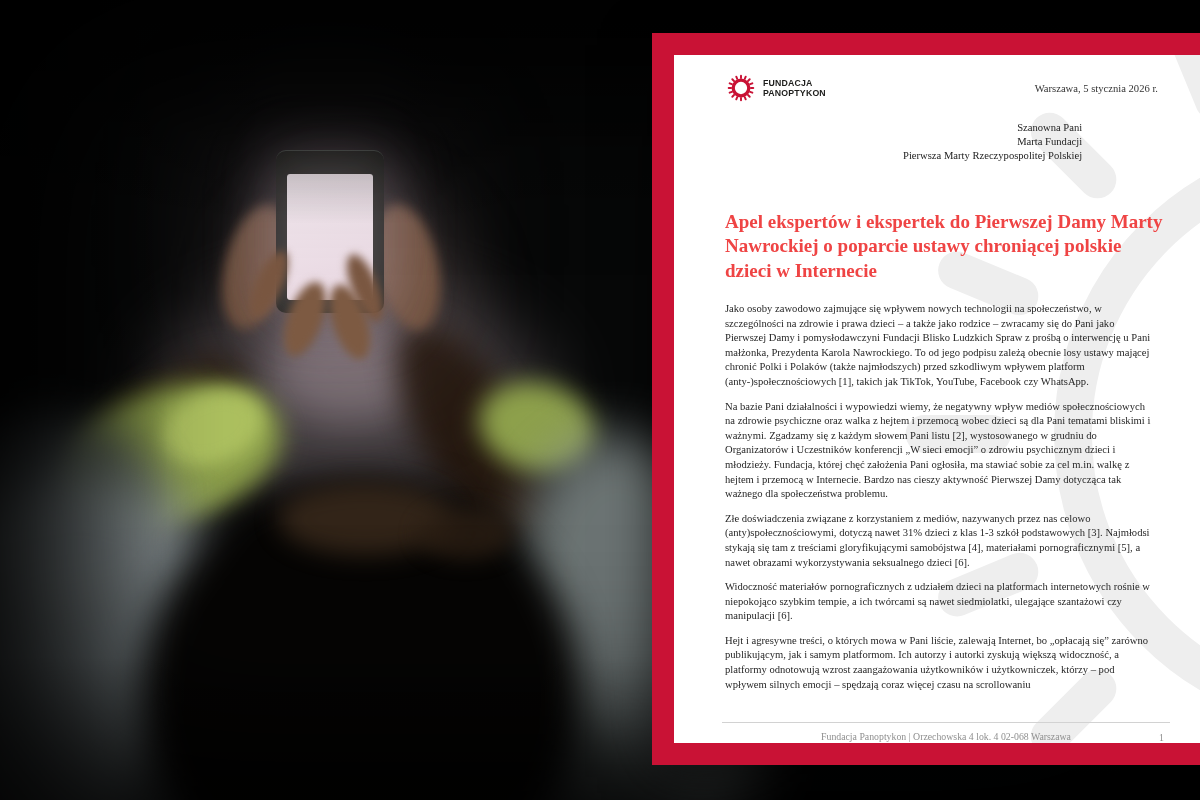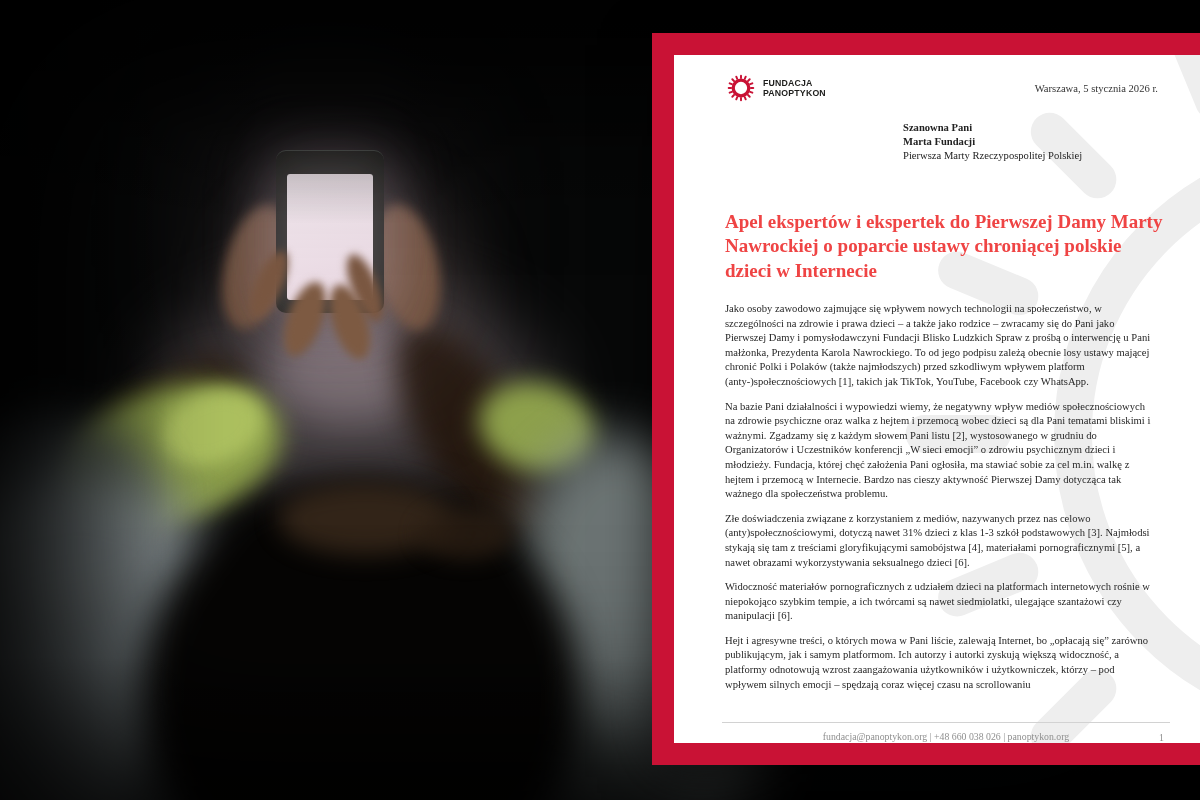--- a/index.html
+++ b/index.html
@@ -53,21 +53,21 @@
   #page{position:relative;width:100%;height:100%;background:#ffffff;overflow:hidden;color:#222;}
   .watermark{position:absolute;left:228px;top:-71px;color:#eeeeee;}
   .header-row{position:absolute;left:52px;right:60px;top:18px;display:flex;
               justify-content:space-between;align-items:center;}
   .logo-group{display:flex;align-items:center;gap:7px;}
   .logo-eye{color:#c91235;flex:0 0 auto;}
   .logo-text{font-family:"Liberation Sans",sans-serif;font-weight:700;font-size:9.5px;
              line-height:10.5px;letter-spacing:.2px;color:#1d1d1b;transform:scaleX(.92);transform-origin:left center;}
   .date{font-size:10.6px;color:#333;margin-left:44px;}
   .recipient{position:absolute;left:229px;top:66px;font-size:10.6px;line-height:13.8px;color:#222;}
-  .recipient .b{font-weight:700;}
+  .recipient .b{font-weight:400;text-align:right;}
   .title{position:absolute;left:51px;right:48px;top:142px;font-size:19px;line-height:24.6px;
          font-weight:700;color:#ef4444;}
   .body{position:absolute;left:51px;right:53px;top:247px;font-size:10.6px;line-height:14.6px;color:#262626;}
   .body p{margin:0 11px 10px 0;}
   .footer{position:absolute;left:48px;right:48px;top:667px;border-top:1px solid #d2d2d2;
           padding-top:7px;text-align:center;font-size:9.8px;line-height:14.5px;color:#8f8f8f;}
   .page-num{position:absolute;right:6px;top:8px;color:#8f8f8f;}
 </style>
 </head>
 <body>
@@ -179,19 +179,20 @@
 
       <div class="body">
         <p>Jako osoby zawodowo zajmujące się wpływem nowych technologii na społeczeństwo, w szczególności na zdrowie i prawa dzieci – a także jako rodzice – zwracamy się do Pani jako Pierwszej Damy i pomysłodawczyni Fundacji Blisko Ludzkich Spraw z prośbą o interwencję u Pani małżonka, Prezydenta Karola Nawrockiego. To od jego podpisu zależą obecnie losy ustawy mającej chronić Polki i Polaków (także najmłodszych) przed szkodliwym wpływem platform (anty-)społecznościowych [1], takich jak TikTok, YouTube, Facebook czy WhatsApp.</p>
         <p>Na bazie Pani działalności i wypowiedzi wiemy, że negatywny wpływ mediów społecznościowych na zdrowie psychiczne oraz walka z hejtem i przemocą wobec dzieci są dla Pani tematami bliskimi i ważnymi. Zgadzamy się z każdym słowem Pani listu [2], wystosowanego w grudniu do Organizatorów i Uczestników konferencji „W sieci emocji” o zdrowiu psychicznym dzieci i młodzieży. Fundacja, której chęć założenia Pani ogłosiła, ma stawiać sobie za cel m.in. walkę z hejtem i przemocą w Internecie. Bardzo nas cieszy aktywność Pierwszej Damy dotycząca tak ważnego dla społeczeństwa problemu.</p>
         <p>Złe doświadczenia związane z korzystaniem z mediów, nazywanych przez nas celowo (anty)społecznościowymi, dotyczą nawet 31% dzieci z klas 1-3 szkół podstawowych [3]. Najmłodsi stykają się tam z treściami gloryfikującymi samobójstwa [4], materiałami pornograficznymi [5], a nawet obrazami wykorzystywania seksualnego dzieci [6].</p>
         <p>Widoczność materiałów pornograficznych z udziałem dzieci na platformach internetowych rośnie w niepokojąco szybkim tempie, a ich twórcami są nawet siedmiolatki, ulegające szantażowi czy manipulacji [6].</p>
         <p>Hejt i agresywne treści, o których mowa w Pani liście, zalewają Internet, bo „opłacają się” zarówno publikującym, jak i samym platformom. Ich autorzy i autorki zyskują większą widoczność, a platformy odnotowują wzrost zaangażowania użytkowników i użytkowniczek, którzy – pod wpływem silnych emocji – spędzają coraz więcej czasu na scrollowaniu</p>
       </div>
 
       <div class="footer">
+        <div>Fundacja Panoptykon | Orzechowska 4 lok. 4 02-068 Warszawa</div>
         <div>fundacja@panoptykon.org | +48 660 038 026 | panoptykon.org</div>
         <div class="page-num">1</div>
       </div>
 
     </div>
   </div>
 </div>
 
 </body></html>

